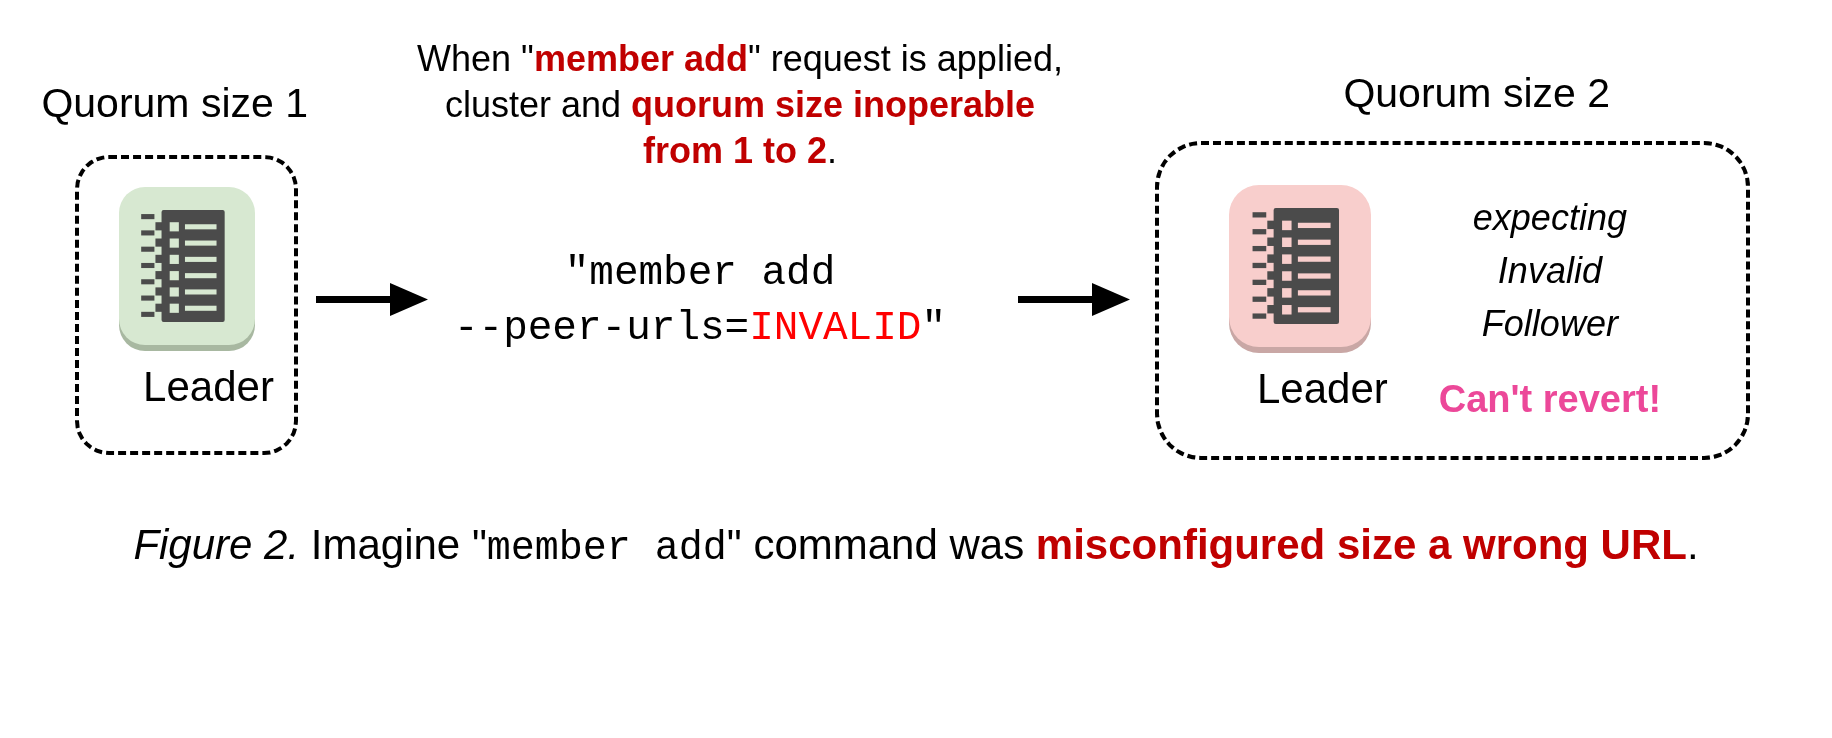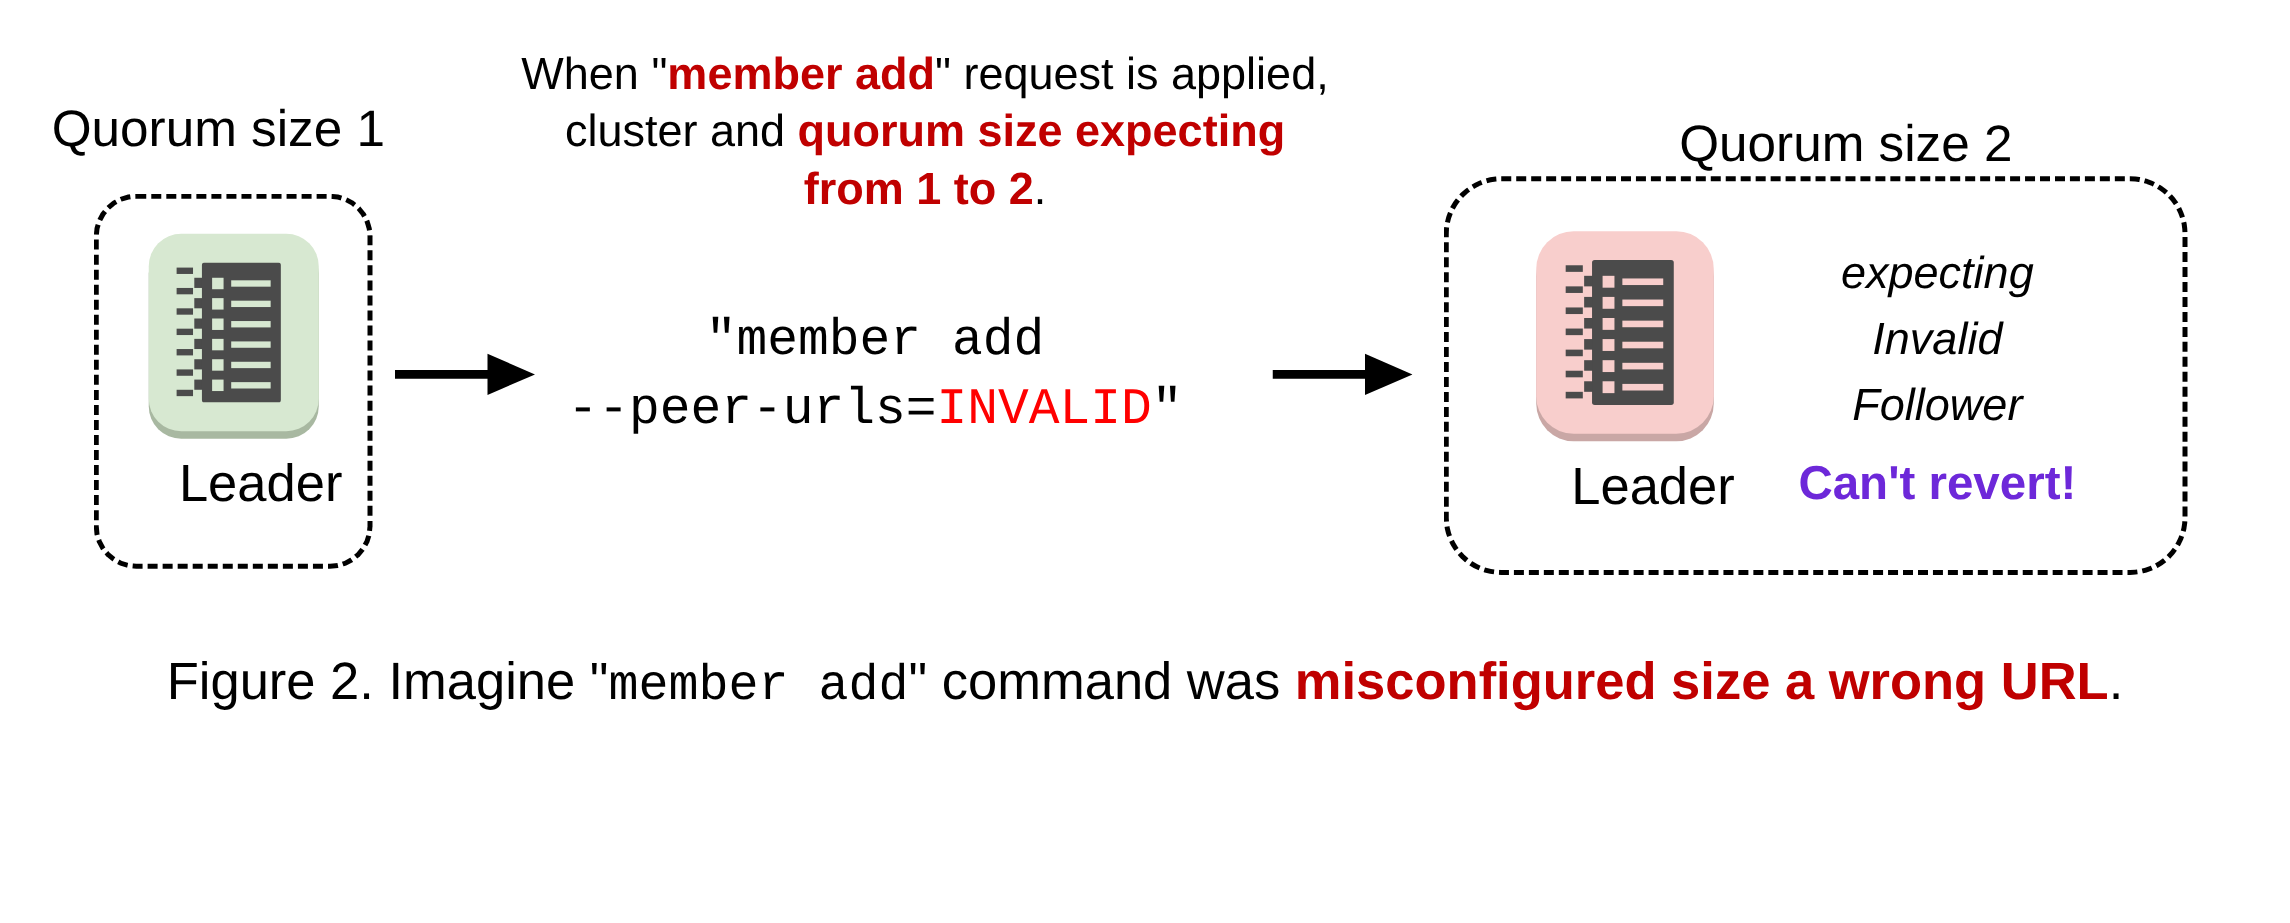--- a/index.html
+++ b/index.html
@@ -47,25 +47,25 @@
   
   #command {
     left:370px; top:246px; width:660px; text-align:center;
     font-family:"Liberation Mono","DejaVu Sans Mono",monospace;
     font-size:41px; line-height:55px;
   }
 
   
   .expect-col { width:340px; text-align:center; padding-top:6px; }
   .expect-line { font-style:italic; font-size:36px; line-height:53px; }
-  .warning { color:#6d28d9; font-weight:bold; font-size:38px; margin-top:16px; }
+  .warning { color:#ec4899; font-weight:bold; font-size:38px; margin-top:28px; }
 
   
   #caption { left:0; top:516px; width:1832px; text-align:center; font-size:42px; line-height:57px; }
-  .fig-label { }
+  .fig-label { font-style:italic; }
   .code {
     font-family:"Liberation Mono","DejaVu Sans Mono",monospace;
     font-size:40px;
   }
 </style>
 </head>
 <body>
 
 <div id="figure">
 
@@ -105,35 +105,35 @@
     <div class="node-label">Leader</div>
   </div>
 
   <svg class="abs" style="left:316px; top:282px;" width="112" height="36" viewBox="0 0 112 36">
     <rect x="0" y="14" width="80" height="7" fill="#000"></rect>
     <polygon points="74,1 112,17.5 74,34" fill="#000"></polygon>
   </svg>
 
   <div class="abs" id="note">
     <div><span>When "</span><span class="red-b">member add</span><span>" request is applied,</span></div>
-    <div><span>cluster and </span><span class="red-b">quorum size expecting</span></div>
+    <div><span>cluster and </span><span class="red-b">quorum size inoperable</span></div>
     <div><span class="red-b">from 1 to 2</span><span>.</span></div>
   </div>
 
   <div class="abs" id="command">
     <div><span>"member add</span></div>
     <div><span>--peer-urls=</span><span class="bright-red">INVALID</span><span>"</span></div>
   </div>
 
   <svg class="abs" style="left:1018px; top:282px;" width="112" height="36" viewBox="0 0 112 36">
     <rect x="0" y="14" width="80" height="7" fill="#000"></rect>
     <polygon points="74,1 112,17.5 74,34" fill="#000"></polygon>
   </svg>
 
-  <div class="abs panel-title" style="left:1140px; top:92px; width:470px;">Quorum size 2</div>
+  <div class="abs panel-title" style="left:1140px; top:70px; width:470px;">Quorum size 2</div>
 
   <div class="abs cluster-box" id="right-box">
     <div class="node-col">
       <div class="node-icon pink">
         <svg width="96" height="116" viewBox="0 0 90 110">
           <rect class="dark" x="0" y="4" width="13" height="5"></rect>
           <rect class="dark" x="0" y="20" width="13" height="5"></rect>
           <rect class="dark" x="0" y="36" width="13" height="5"></rect>
           <rect class="dark" x="0" y="52" width="13" height="5"></rect>
           <rect class="dark" x="0" y="68" width="13" height="5"></rect>

